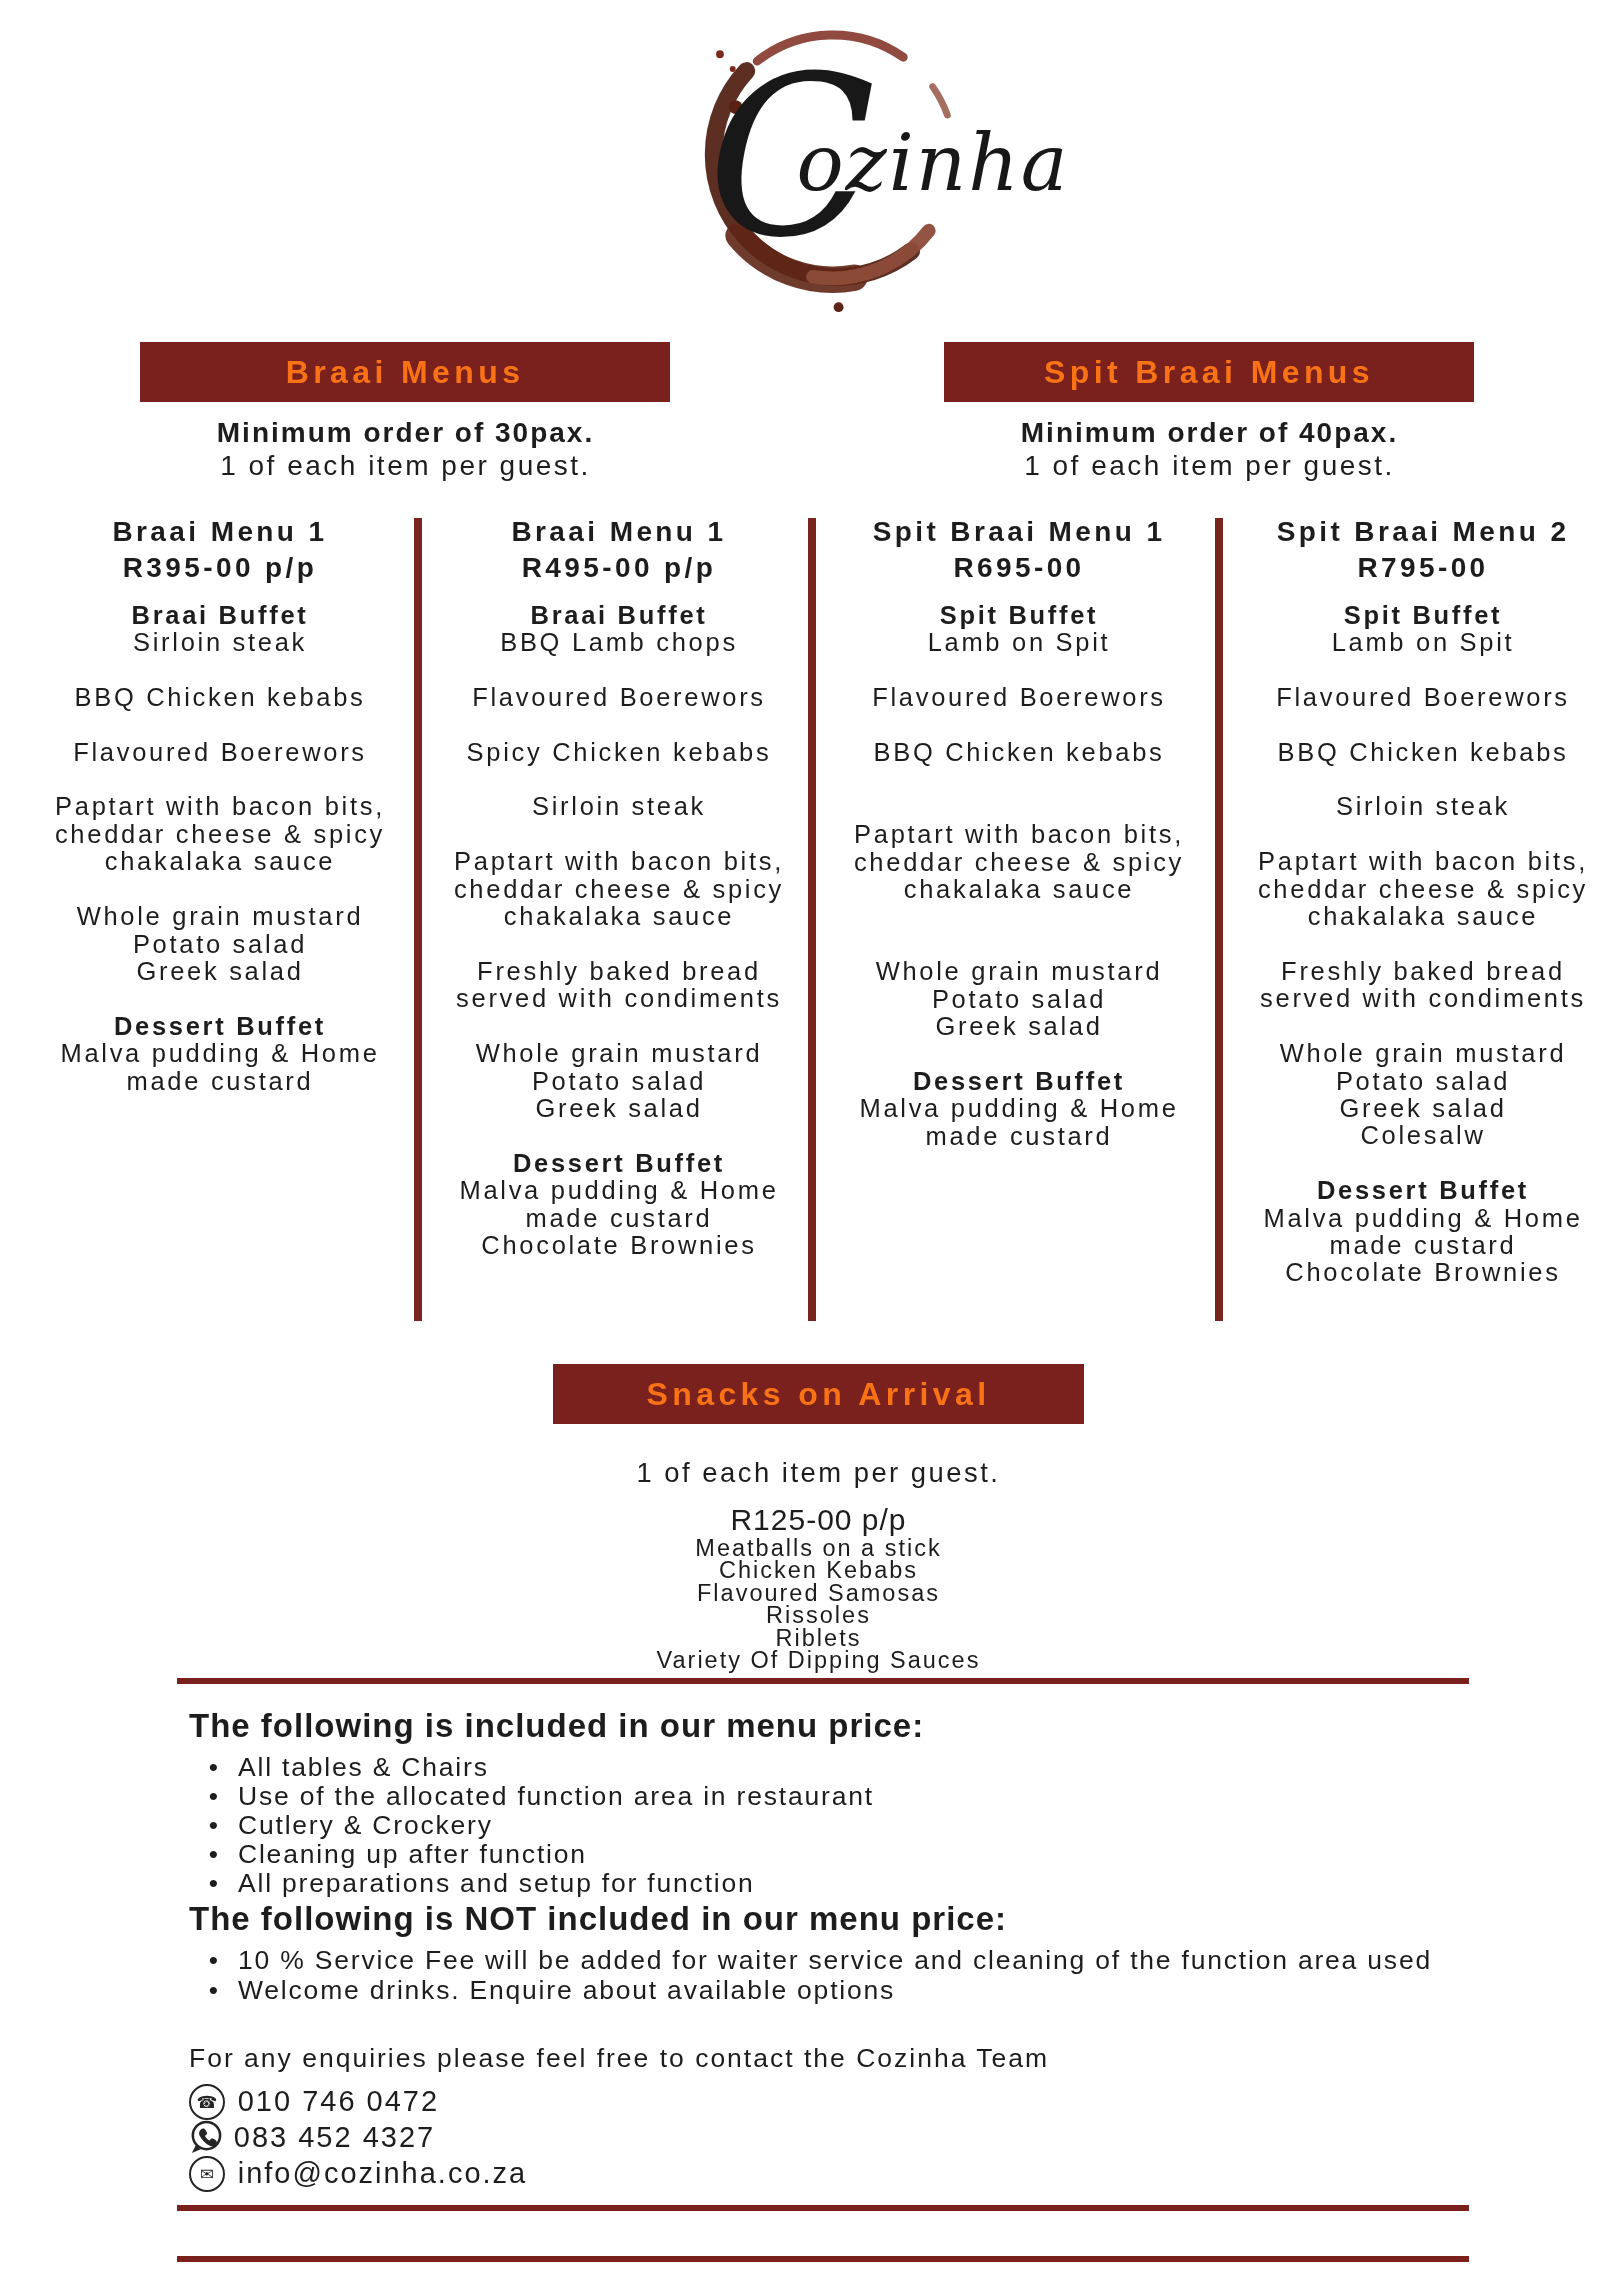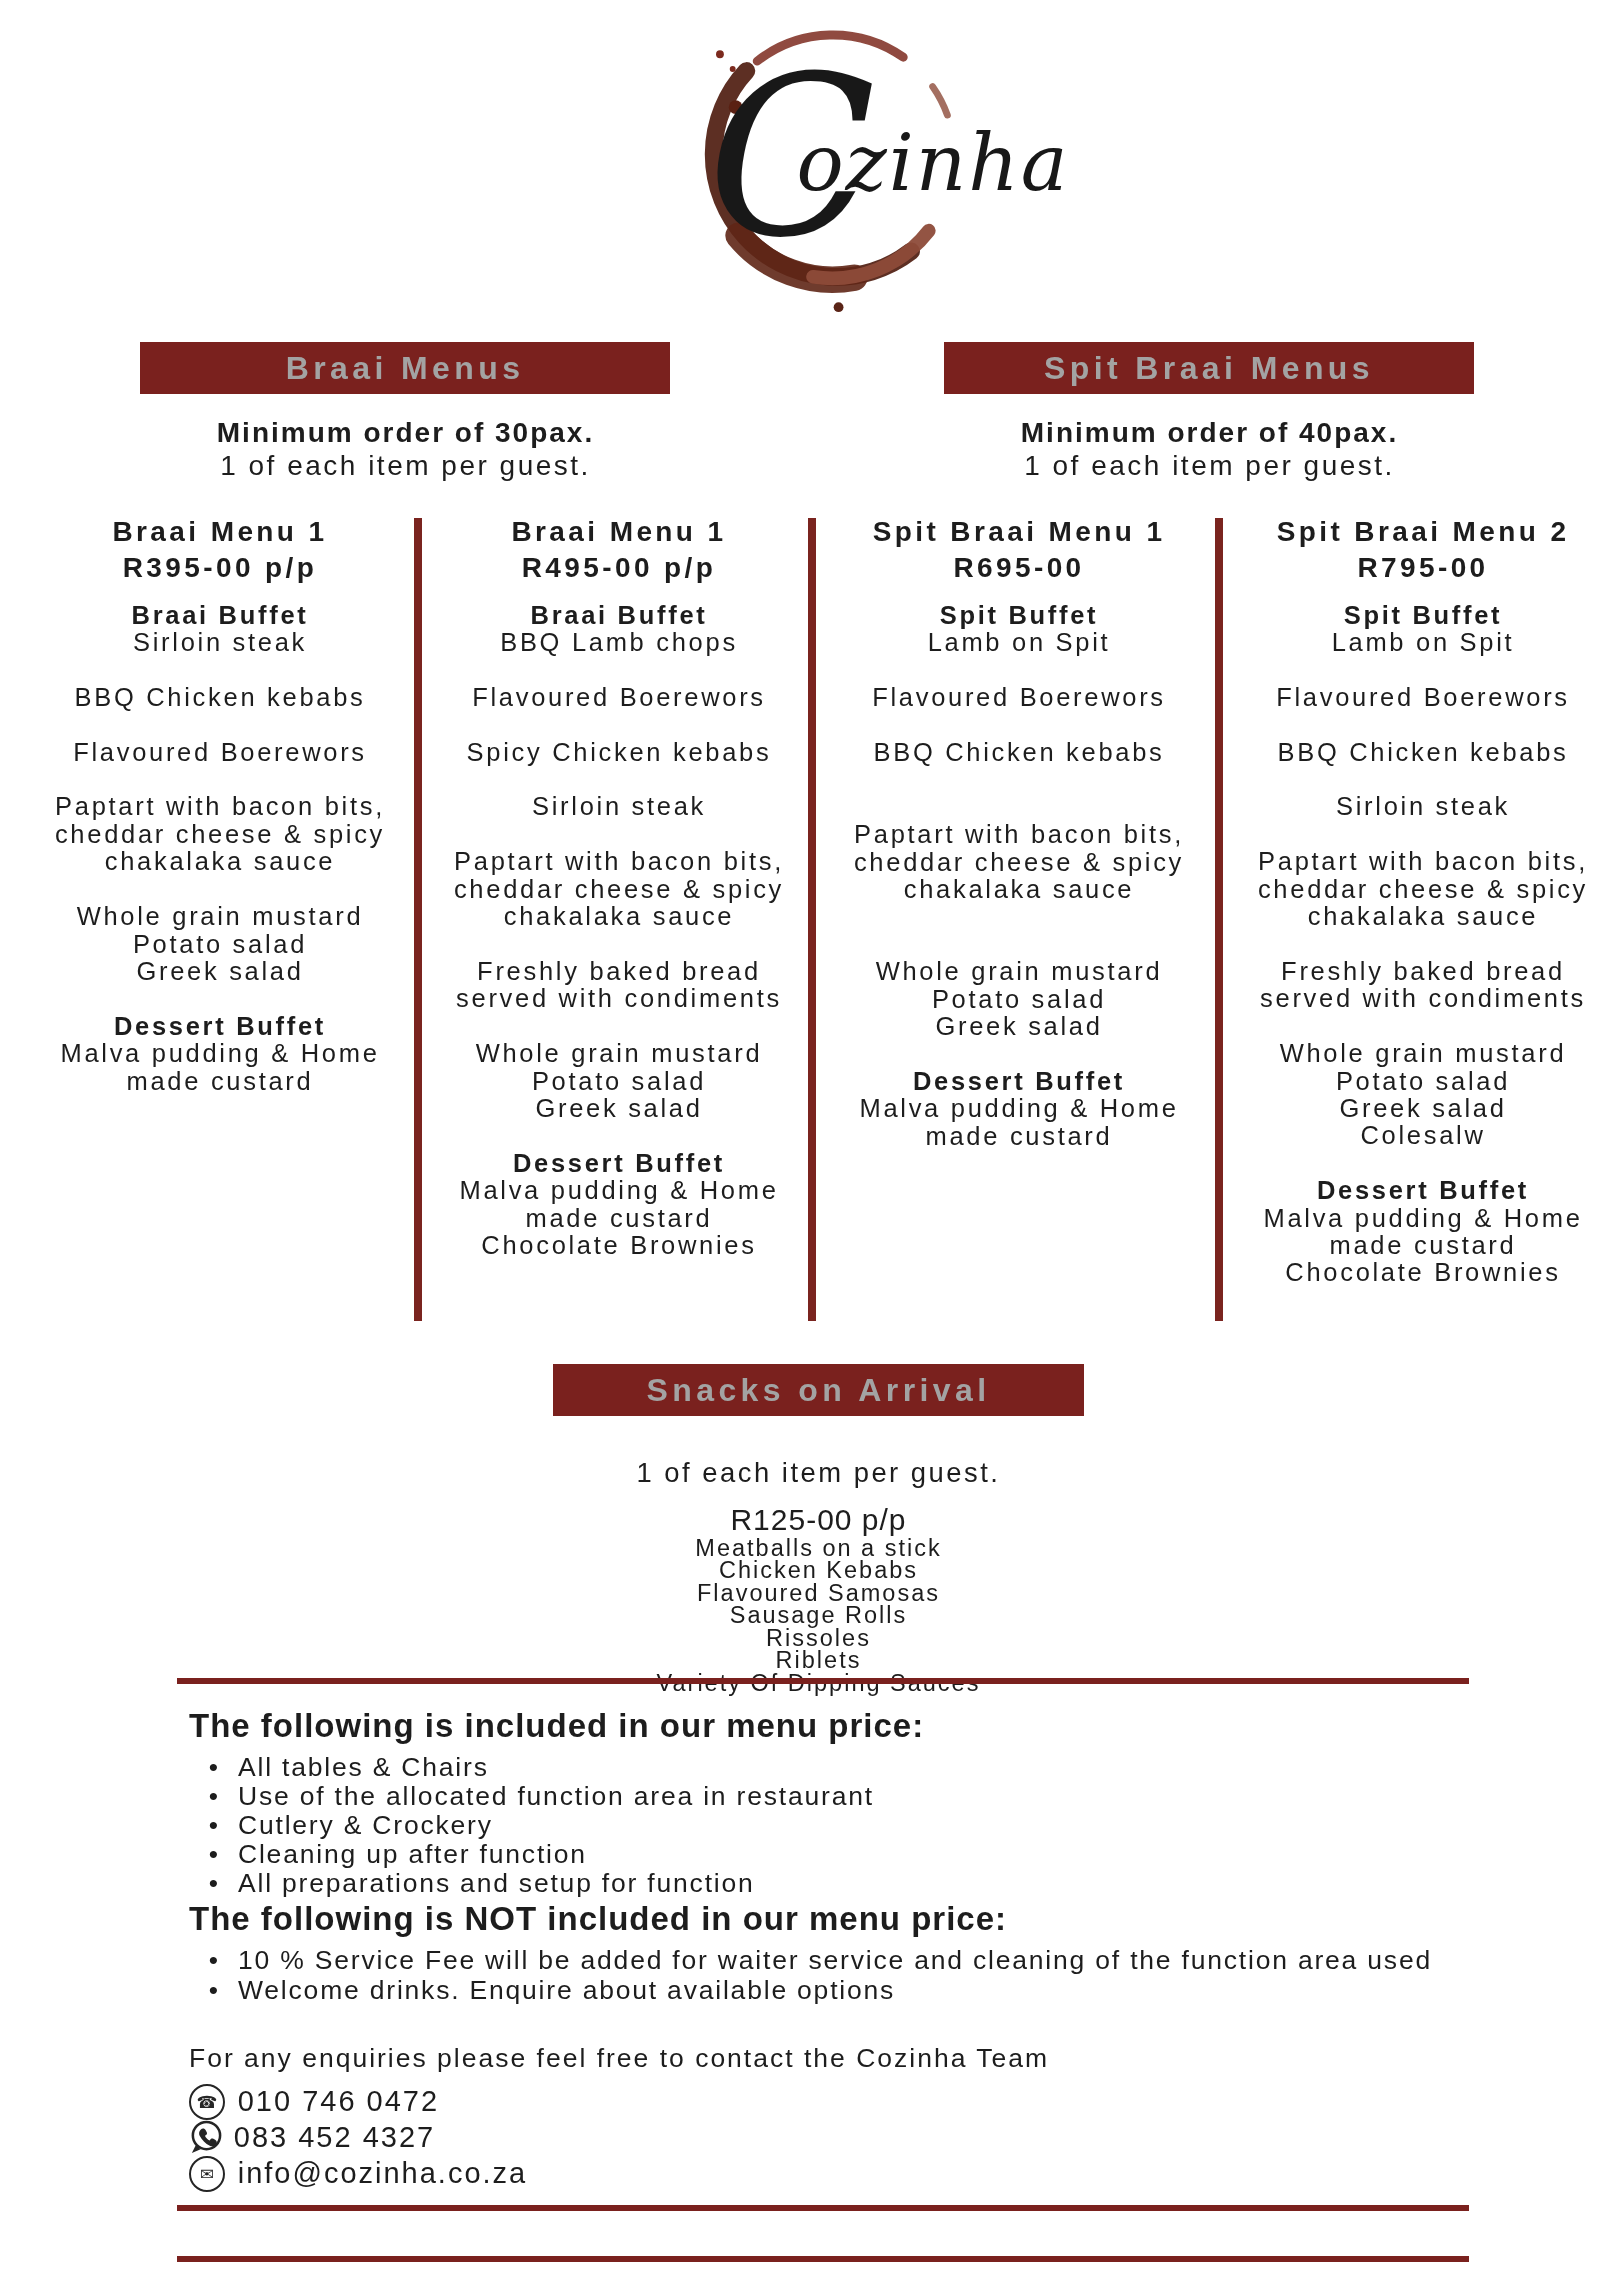--- a/index.html
+++ b/index.html
@@ -4,21 +4,21 @@
 <style>
   html,body{margin:0;padding:0;background:#ffffff;}
   .page{position:relative;width:1622px;height:2294px;background:#ffffff;overflow:hidden;
         font-family:"Liberation Sans",sans-serif;color:#1d1d1d;}
 
   
   .logo{position:absolute;left:617px;top:9.8px;width:549px;height:316px;}
   .logo text{font-family:"DejaVu Serif",serif;font-style:italic;fill:#181818;}
 
   
-  .bar{position:absolute;height:52px;background:#7a211e;color:#a3a3a3;
+  .bar{position:absolute;height:60px;background:#7a211e;color:#f97316;
        display:flex;align-items:center;justify-content:center;
        font-weight:bold;font-size:32px;letter-spacing:4.4px;}
   #bar-braai{left:140px;top:342px;width:530px;}
   #bar-spit{left:944px;top:342px;width:530px;}
   #bar-snacks{left:553px;top:1364px;width:531px;}
 
   .bar-note{position:absolute;top:416px;text-align:center;line-height:33px;}
   #note-braai{left:101px;width:609px;}
   #note-spit{left:905px;width:609px;}
   .bar-note .min{font-weight:bold;font-size:28px;letter-spacing:2px;}
@@ -261,21 +261,20 @@
   <div class="bar" id="bar-snacks">
     <span>Snacks on Arrival</span>
   </div>
   <div class="snacks-body">
     <div class="snacks-note">1 of each item per guest.</div>
     <div class="snacks-price">R125-00 p/p</div>
     <div class="snacks-items">
         <div class="sline">Meatballs on a stick</div>
         <div class="sline">Chicken Kebabs</div>
         <div class="sline">Flavoured Samosas</div>
-        <div class="sline">Sausage Rolls</div>
         <div class="sline">Rissoles</div>
         <div class="sline">Riblets</div>
         <div class="sline">Variety Of Dipping Sauces</div>
       </div>
   </div>
 
   <div class="hrule" id="rule-top"></div>
 
   <div class="info" id="included">
     <h3>The following is included in our menu price:</h3>

